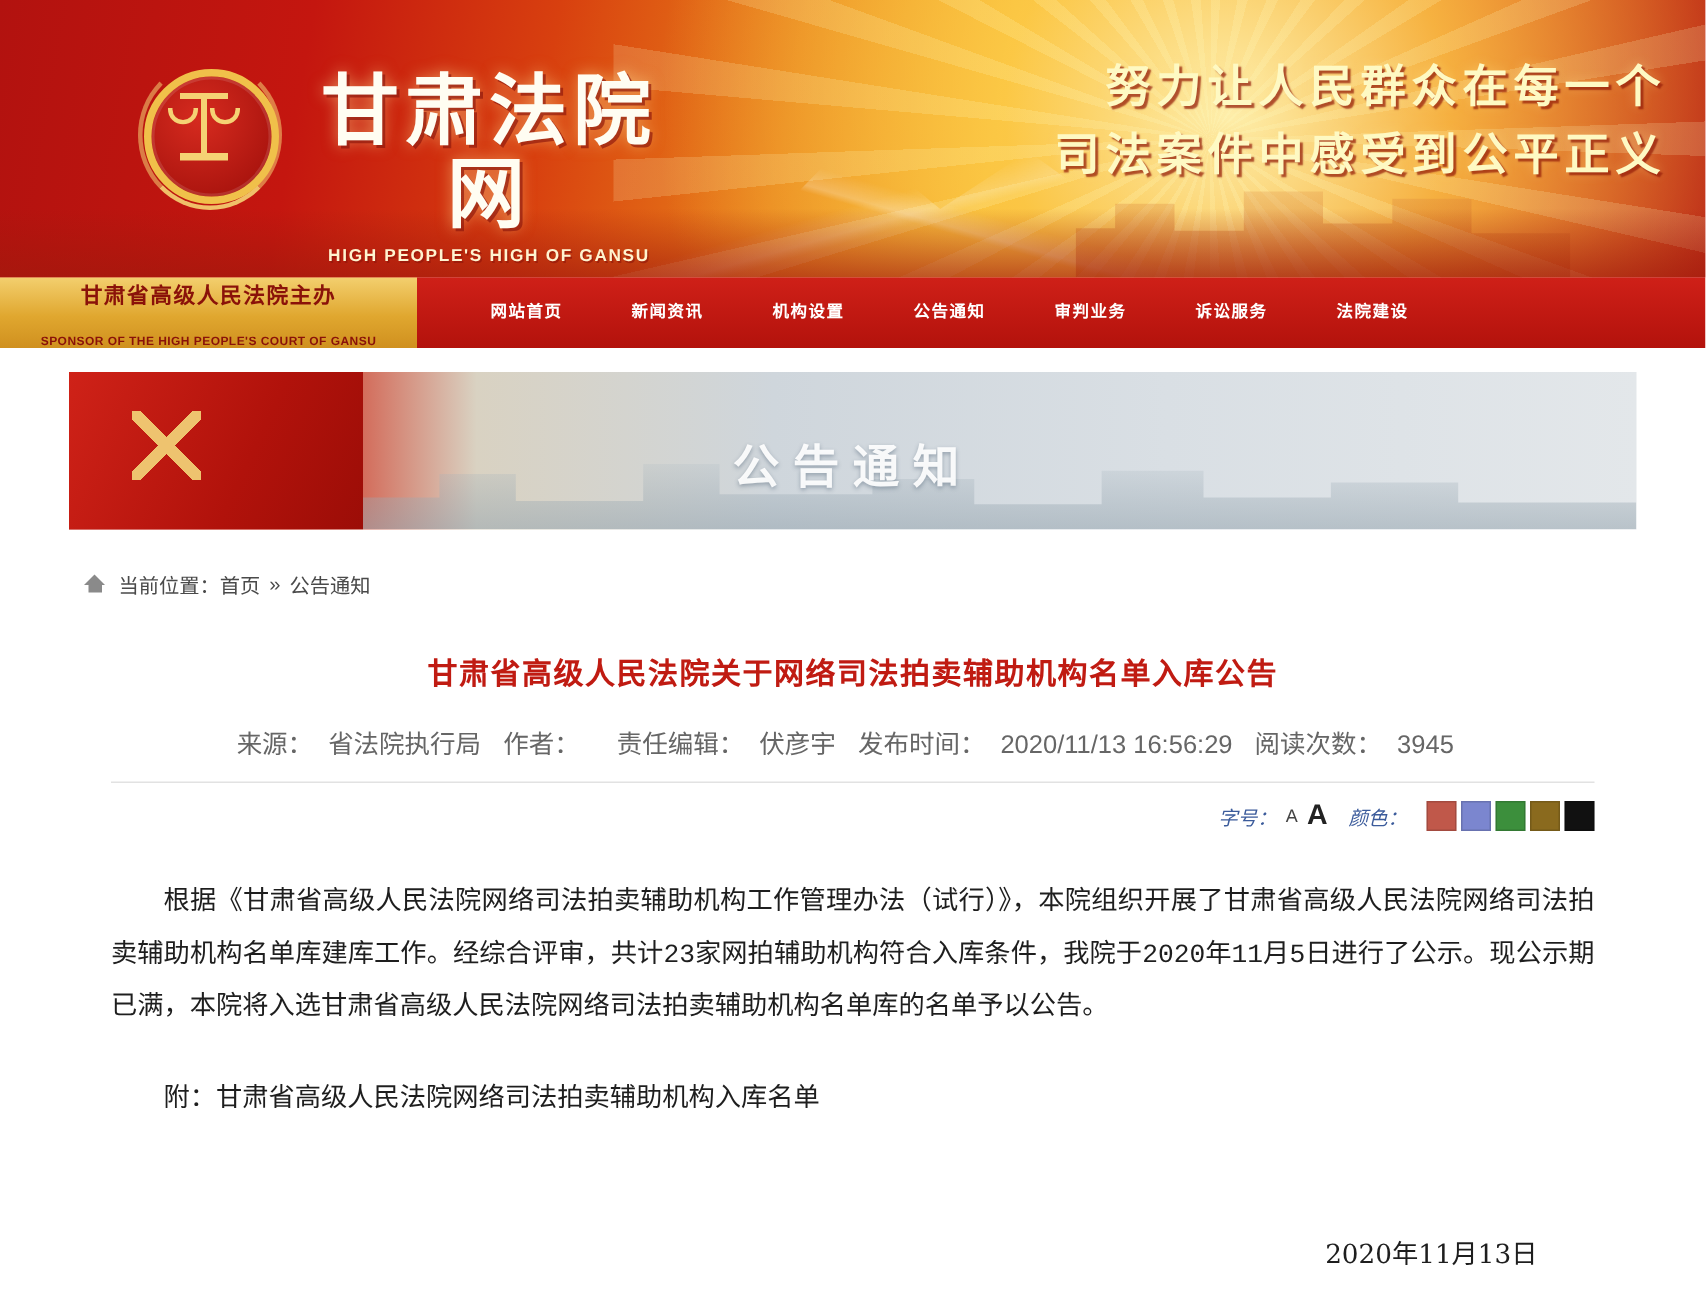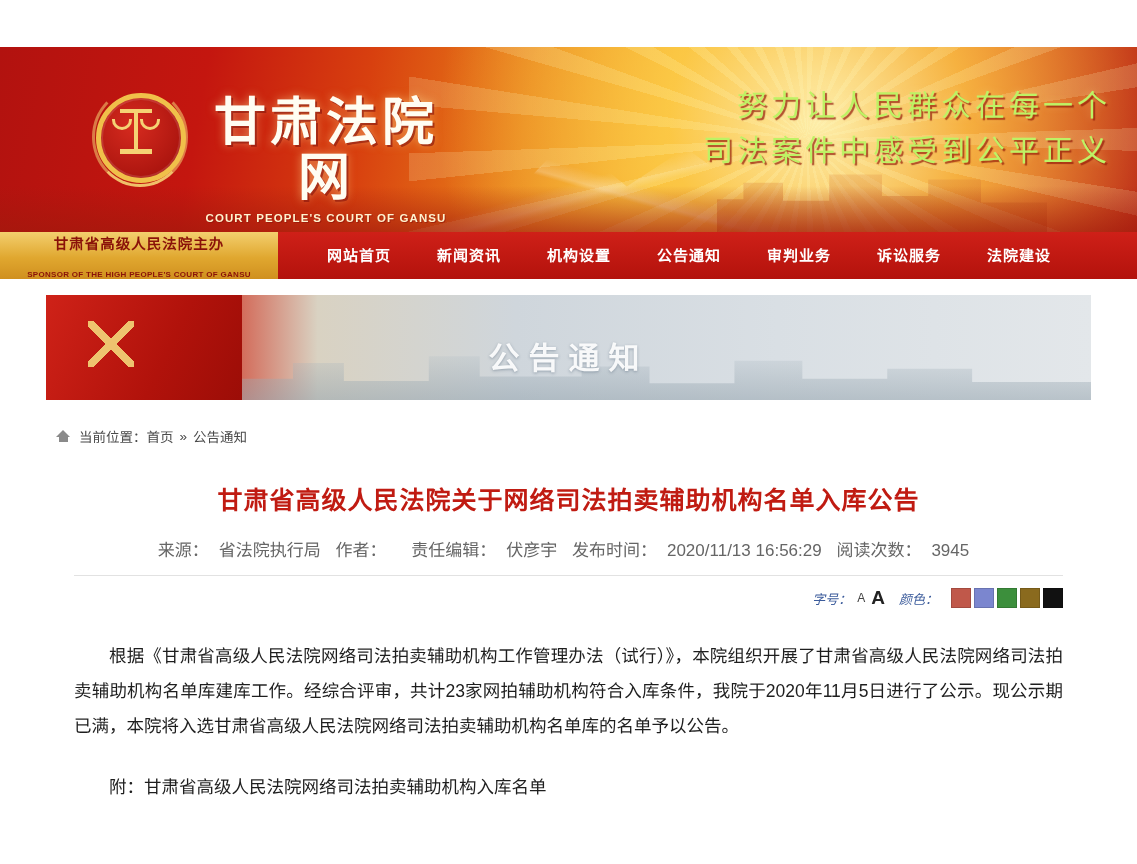--- a/index.html
+++ b/index.html
@@ -11,21 +11,20 @@
     height: 864px;
     background: #ffffff;
     font-family: "Liberation Sans", "DejaVu Sans", sans-serif;
     color: #333;
     overflow: hidden;
   }
   .page {
     position: relative;
     width: 1137px;
     height: 733px;
-    margin-top: 47px;
   }
 
   
   .banner {
     position: relative;
     width: 1137px;
     height: 185px;
     overflow: hidden;
     background: #c81b16;
   }
@@ -154,22 +153,22 @@
   }
 
   .slogan {
     position: absolute;
     right: 26px; top: 36px;
     text-align: right;
   }
   .slogan div {
     font-family: "DejaVu Serif", "Liberation Serif", serif;
     font-size: 30px;
-    font-weight: normal;
-    color: #bef264;
+    font-weight: bold;
+    color: #fef9c3;
     letter-spacing: 4px;
     line-height: 1.5;
     text-shadow: 2px 2px 1px rgba(150,30,10,.75), 0 0 8px rgba(255,220,130,.45);
   }
 
   
   .navbar {
     position: relative;
     width: 1137px;
     height: 47px;
@@ -198,21 +197,21 @@
     margin-top: 2px;
   }
   .nav-links {
     flex: 1;
     display: flex;
     align-items: center;
     padding-left: 26px;
   }
   .nav-links a {
     color: #fff;
-    font-size: 15px;
+    font-size: 11px;
     font-weight: bold;
     text-decoration: none;
     padding: 0 23px;
     letter-spacing: 1px;
     line-height: 47px;
   }
 
   
   .wrap {
     width: 1045px;
@@ -293,21 +292,21 @@
     background: #8a8a8a;
   }
 
   .article {
     margin-top: 34px;
     padding: 0 28px;
   }
   .art-title {
     text-align: center;
     font-family: "DejaVu Serif", "Liberation Serif", serif;
-    font-size: 25px;
+    font-size: 20px;
     font-weight: bold;
     color: #c01b12;
     letter-spacing: 1px;
   }
   .art-meta {
     margin-top: 20px;
     text-align: center;
     font-size: 17px;
     color: #666;
   }
@@ -331,21 +330,21 @@
   .swatches { display: flex; margin-left: 4px; }
   .swatch {
     width: 18px; height: 18px;
     margin-left: 3px;
     cursor: pointer;
     border: 1px solid rgba(0,0,0,.15);
   }
 
   .body-text {
     margin-top: 30px;
-    font-family: Liberation Sans, sans-serif;
+    font-family: Liberation Mono, monospace;
     font-size: 17.5px;
     line-height: 2.0;
     color: #1e1e1e;
     text-align: justify;
   }
   .body-text p { margin: 0 0 26px 0; text-indent: 2em; }
   .sign {
     margin-top: 70px;
     font-family: "DejaVu Serif", "Liberation Serif", serif;
     font-size: 17.5px;
@@ -370,21 +369,21 @@
     <div class="emblem">
       <div class="wheat"></div>
       <div class="ring"></div>
       <div class="scale"></div>
       <div class="stem"></div>
       <div class="base"></div>
     </div>
 
     <div class="site-title">
       <div class="cn">甘肃法院网</div>
-      <div class="en">COURT PEOPLE'S COURT OF GANSU</div>
+      <div class="en">HIGH PEOPLE'S HIGH OF GANSU</div>
     </div>
 
     <div class="slogan">
       <div>努力让人民群众在每一个</div>
       <div>司法案件中感受到公平正义</div>
     </div>
   </div>
 
   <div class="navbar">
     <div class="nav-sponsor">

